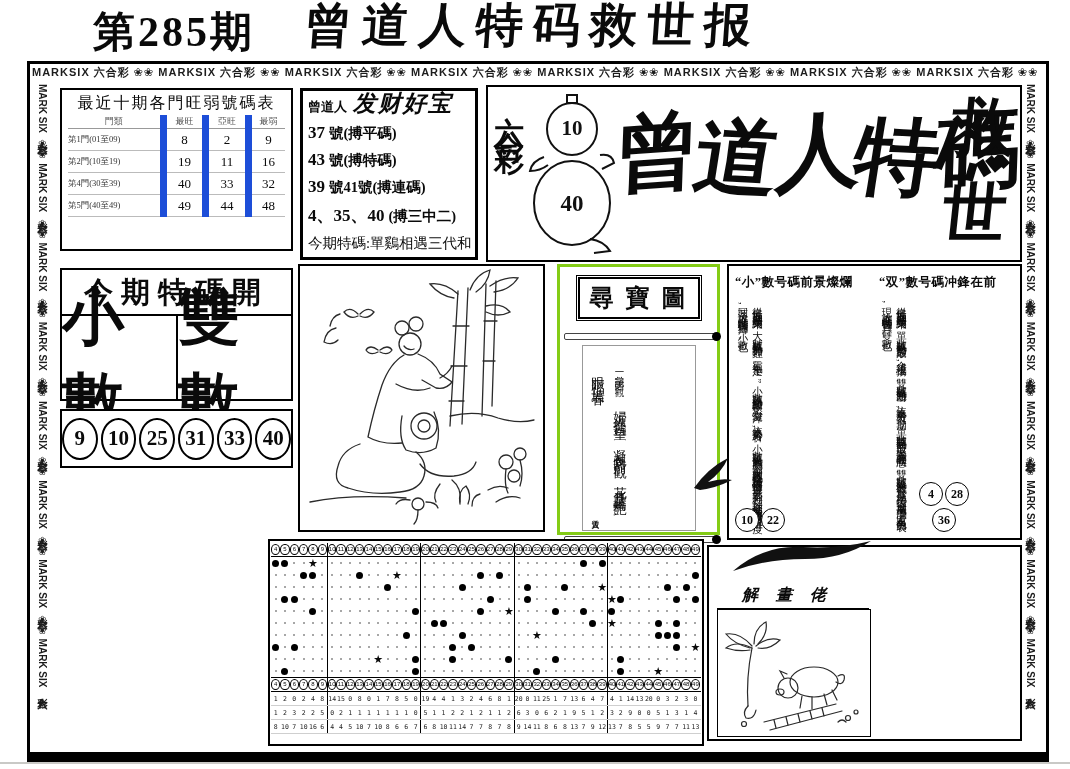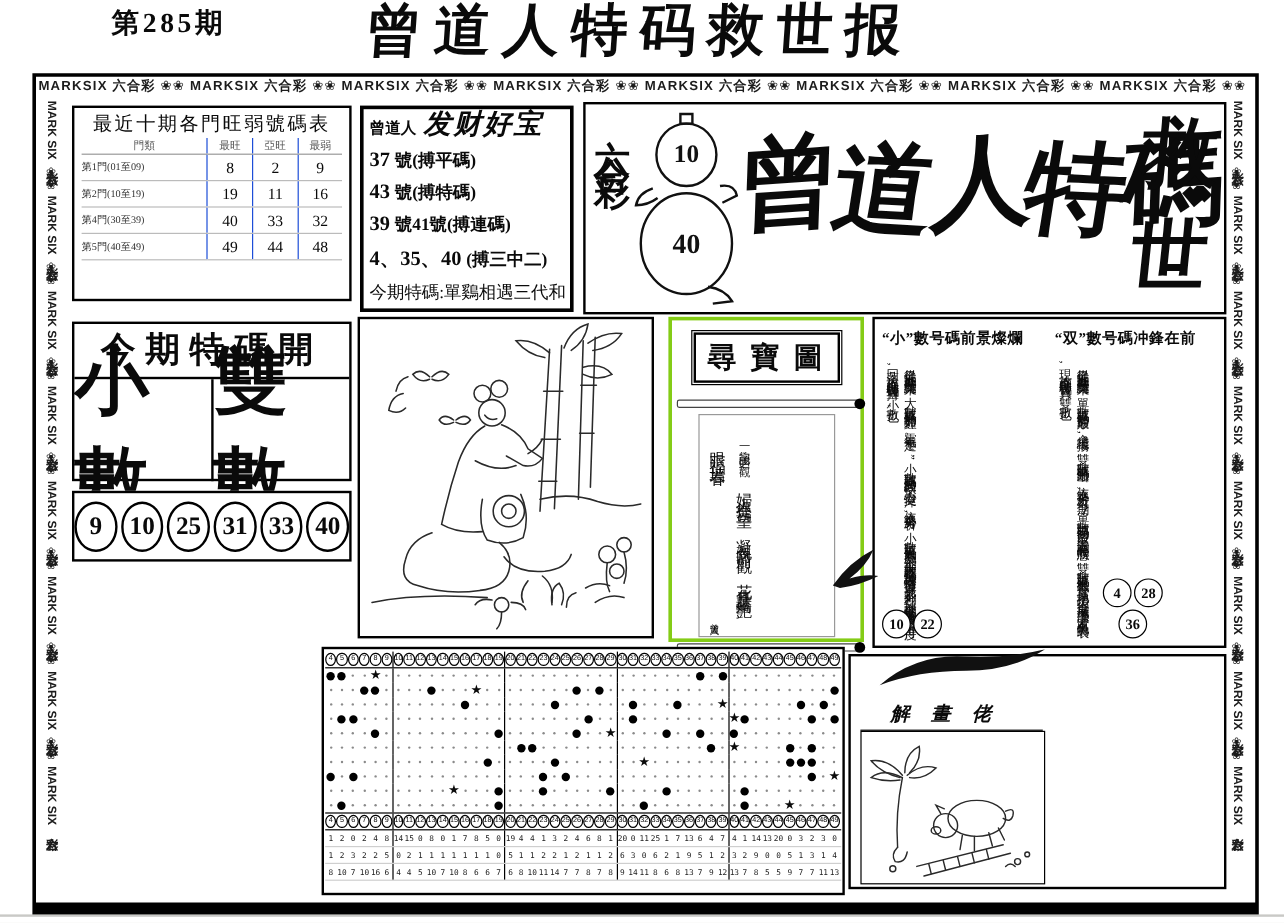--- a/index.html
+++ b/index.html
@@ -1,39 +1,39 @@
 <!DOCTYPE html>
 <html><head>
 <meta charset="utf-8">
 <style>
   html,body{margin:0;padding:0;background:#f4f4f2;}
   #page{position:relative;width:1070px;height:769px;background:#fff;overflow:hidden;
         font-family:"Liberation Serif","DejaVu Serif",serif;color:#0a0a0a;}
   
-  .issue{position:absolute;left:93px;top:4px;font-size:23px;font-weight:bold;letter-spacing:3px;}
+  .issue{position:absolute;left:93px;top:4px;font-size:42px;font-weight:bold;letter-spacing:3px;}
   .masthead-title{position:absolute;left:305px;top:-6px;width:500px;font-size:47px;font-weight:900;
         letter-spacing:10px;transform:skewX(-4deg);white-space:nowrap;}
   
   .frame{position:absolute;left:27px;top:61px;width:1016px;height:688px;border:3px solid #000;border-bottom:11px solid #000;}
   .strip{position:absolute;overflow:hidden;font-family:"Liberation Sans","DejaVu Sans",sans-serif;
         font-weight:bold;color:#1c1c1c;white-space:nowrap;}
   .strip-top{left:32px;top:63px;width:1006px;height:19px;font-size:11px;letter-spacing:1px;line-height:19px;}
   .strip-left{left:31px;top:84px;width:22px;height:655px;writing-mode:vertical-rl;font-size:10px;line-height:22px;}
   .strip-right{left:1019px;top:84px;width:22px;height:655px;writing-mode:vertical-rl;font-size:10px;line-height:22px;}
   .page-bottom-line{position:absolute;left:0;top:762px;width:1070px;height:2px;background:#c9c9c6;}
   
   .box{position:absolute;background:#fff;border:2px solid #000;box-sizing:border-box;}
   
   .hot-table{left:60px;top:88px;width:233px;height:163px;padding:3px 6px;}
   .hot-title{font-size:16px;font-weight:normal;text-align:center;letter-spacing:2px;white-space:nowrap;}
   .hot-grid{width:100%;border-collapse:collapse;margin-top:1px;}
   .hot-grid th{font-size:9px;color:#555;font-weight:normal;border-bottom:1px solid #999;padding:0;}
   .hot-grid td{font-size:13px;text-align:center;padding:0;height:21px;border-bottom:1px solid #bbb;}
   .hot-grid td.lbl{font-size:8.5px;color:#333;text-align:left;white-space:nowrap;}
-  .hot-grid .vcol{border-left:1px solid #1d4ed8;margin-top:25px;}
+  .hot-grid .vcol{border-left:7px solid #1d4ed8;margin-top:25px;}
   
   .fortune{left:300px;top:88px;width:178px;height:172px;border-width:3px;padding:1px 5px;}
   .fortune-head{display:flex;align-items:flex-end;gap:6px;border-bottom:0;}
   .fortune-brand{font-size:13px;font-weight:bold;}
   .fortune-title{font-size:23px;font-weight:900;font-style:italic;letter-spacing:2px;line-height:24px;}
   .fortune-line{font-size:14.5px;font-weight:bold;margin-top:7px;white-space:nowrap;}
   .fortune-line .num{font-size:17px;font-family:"Liberation Serif",serif;margin-right:4px;}
   .fortune-foot{font-size:14.5px;font-weight:400;margin-top:7px;white-space:nowrap;letter-spacing:0;}
   
   .mast{left:486px;top:85px;width:536px;height:177px;}

